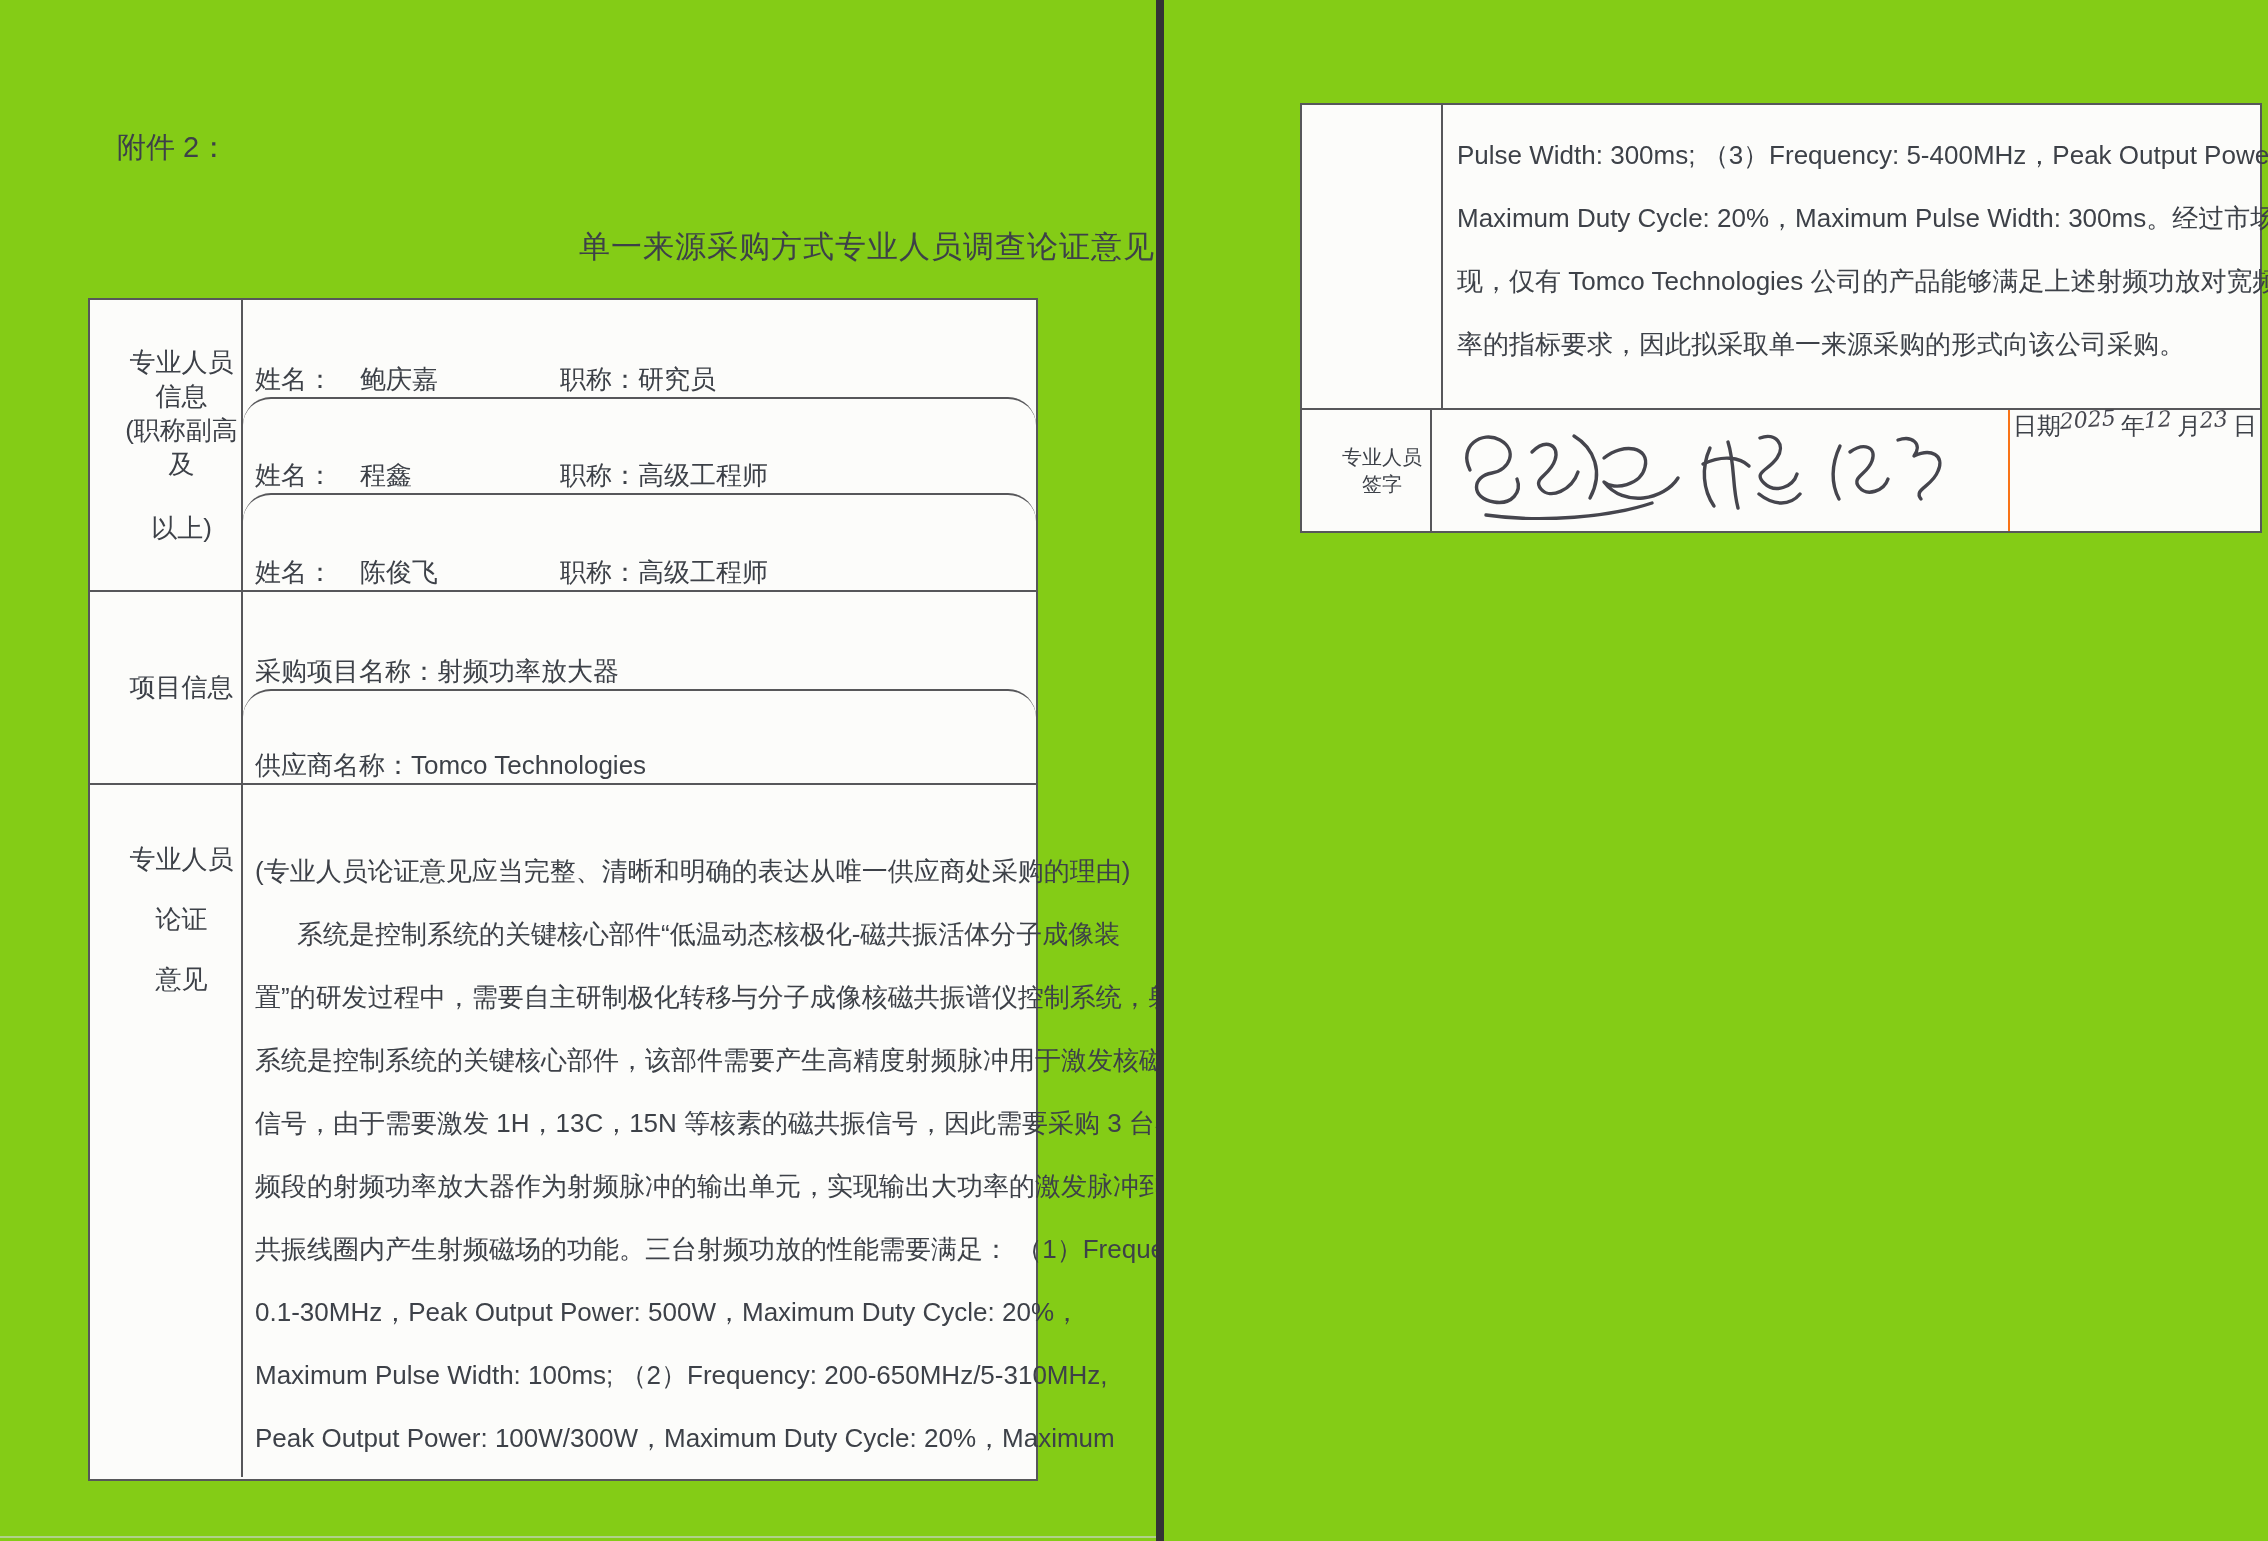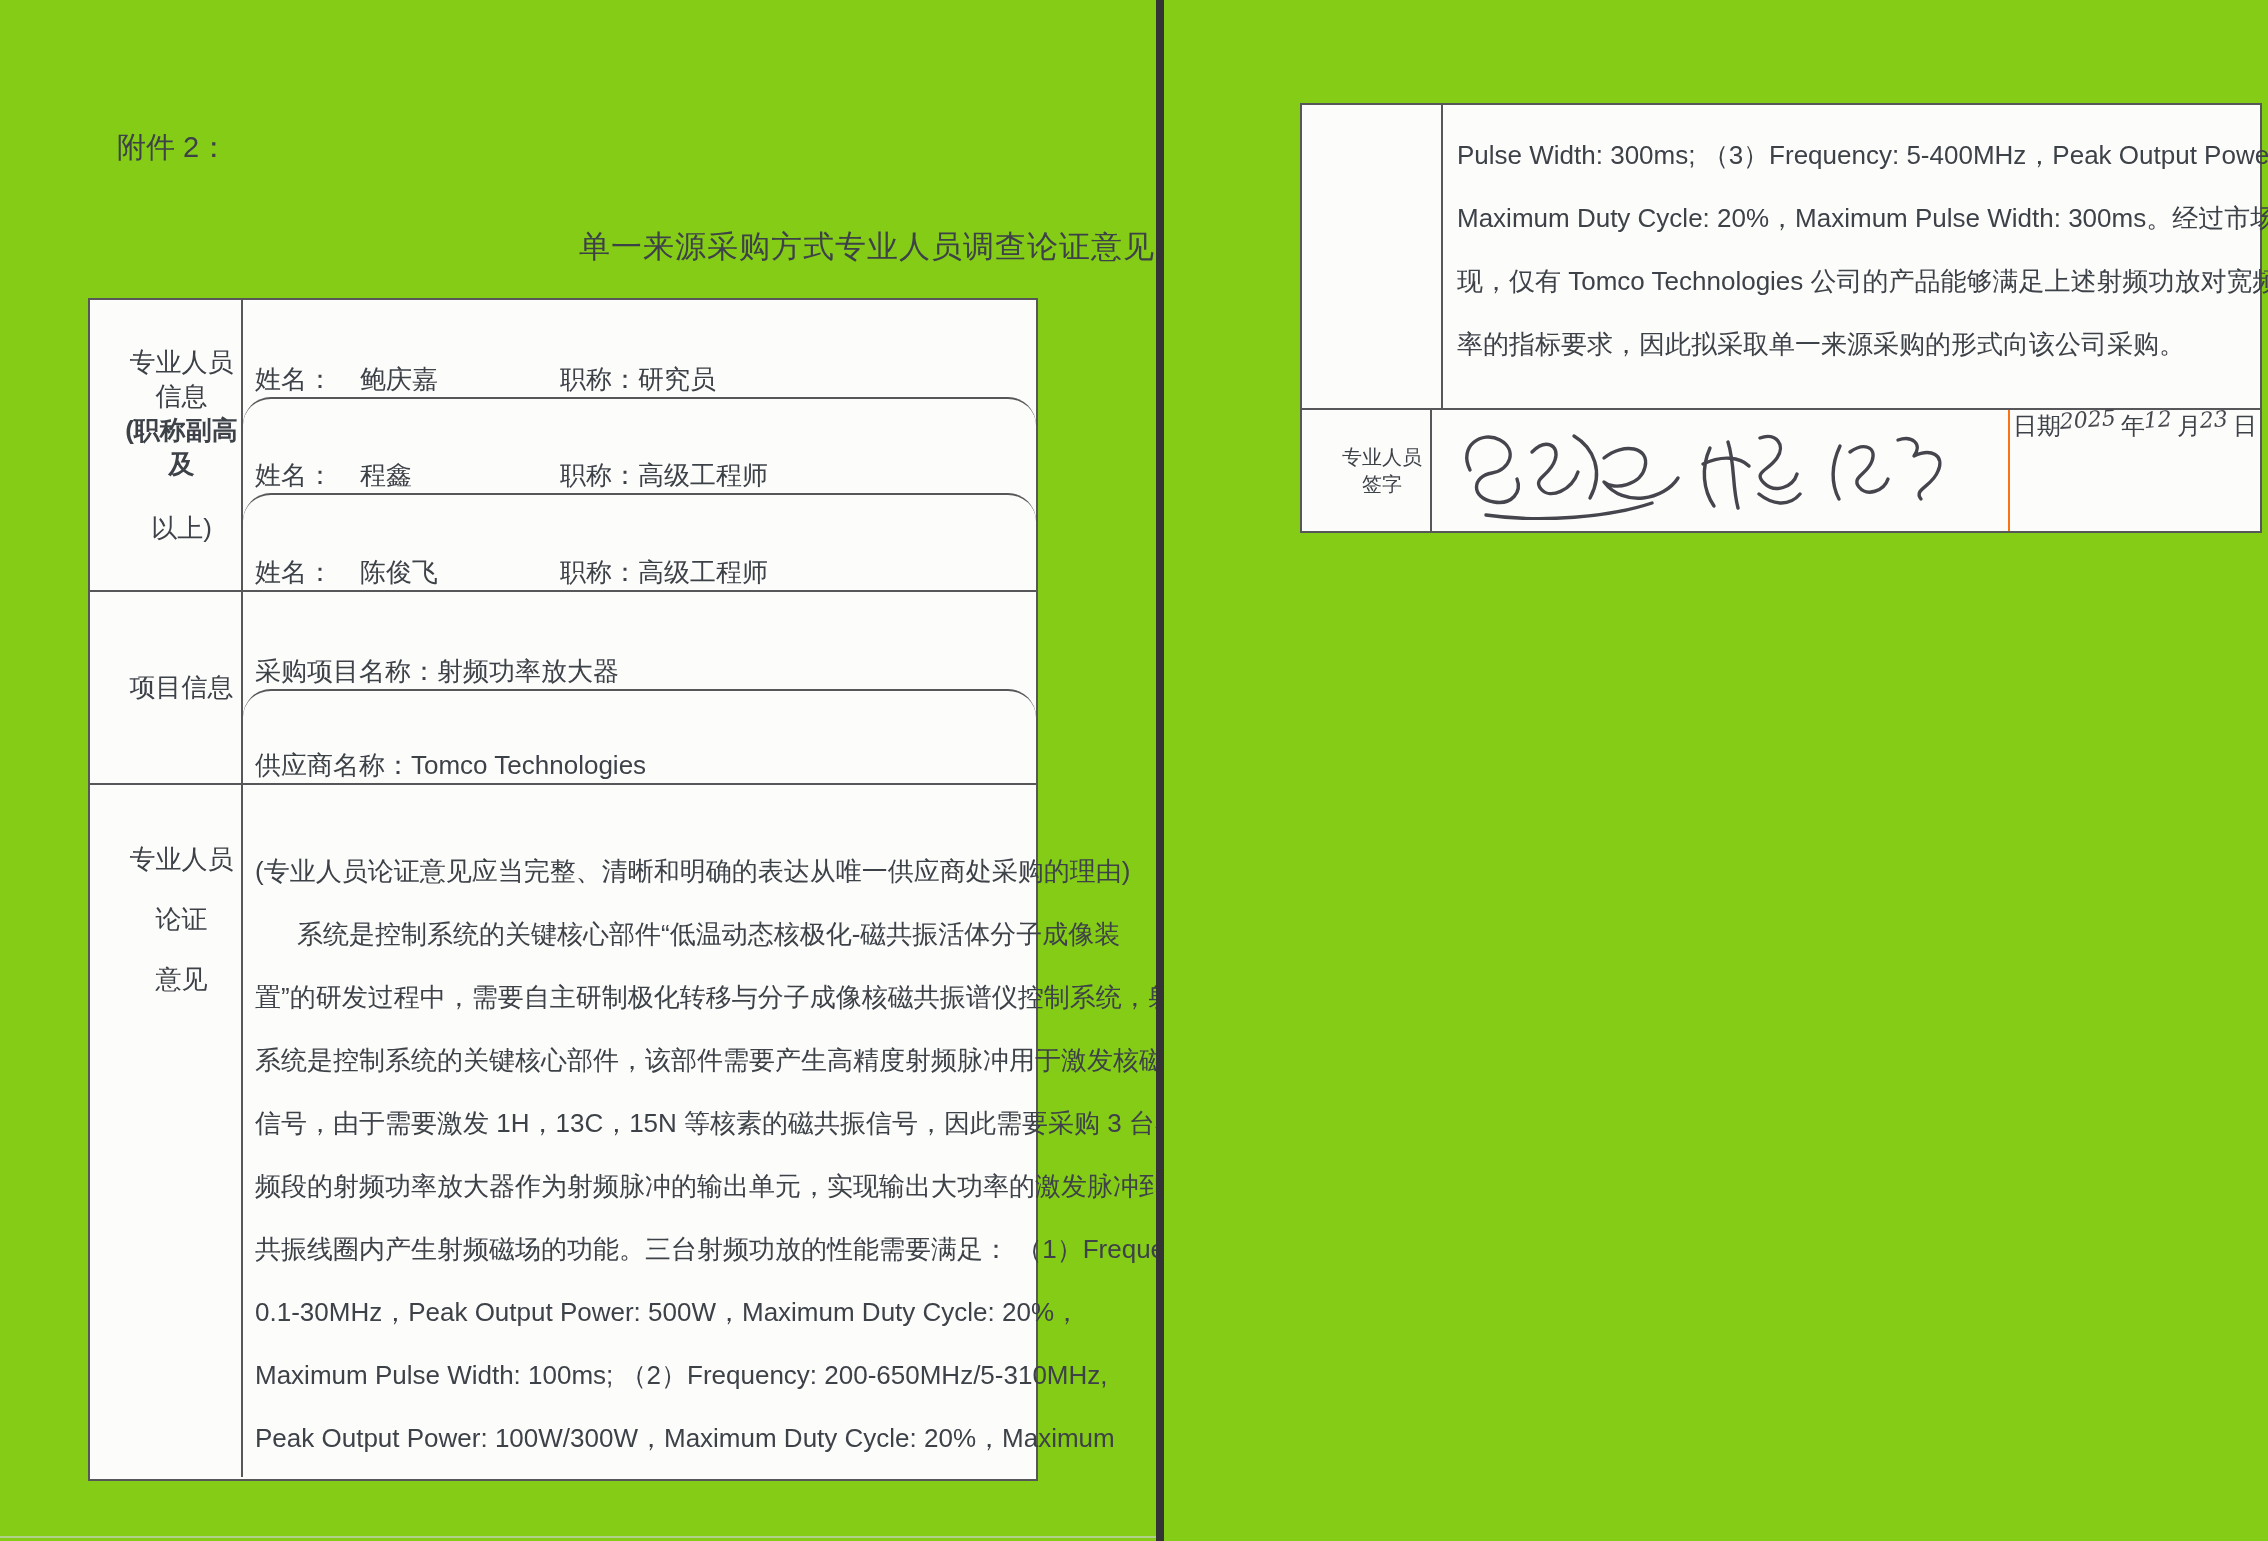--- a/index.html
+++ b/index.html
@@ -25,21 +25,21 @@
   .trow + .trow{border-top:2px solid #57575a;}
   .label-cell{width:153px;border-right:2px solid #57575a;display:flex;flex-direction:column;align-items:center;justify-content:center;text-align:center;font-size:26px;box-sizing:border-box;flex:none;padding-left:32px;}
   .content-col{flex:1;display:flex;flex-direction:column;box-sizing:border-box;}
   .subrow{display:flex;align-items:flex-end;padding-left:12px;font-size:26px;box-sizing:border-box;border-radius:28px;}
   .subrow + .subrow{border-top:2px solid #57575a;}
 
   #row-personnel{height:290px;}
   #row-personnel .subrow{height:97px;}
   #row-personnel .subrow:nth-child(2){height:96px;}
   .plabel-line{line-height:34px;}
-  .plabel-gap1{font-weight:bold;}
+  .plabel-gap1{}
   .plabel-gap2{margin-top:30px;}
 
   .name-label{display:inline-block;width:105px;flex:none;}
   .name-value{display:inline-block;width:200px;flex:none;}
 
   #row-project{height:193px;}
   #row-project .subrow{height:98px;}
   #row-project .subrow:nth-child(2){height:95px;}
 
   #row-opinion{height:694px;}

